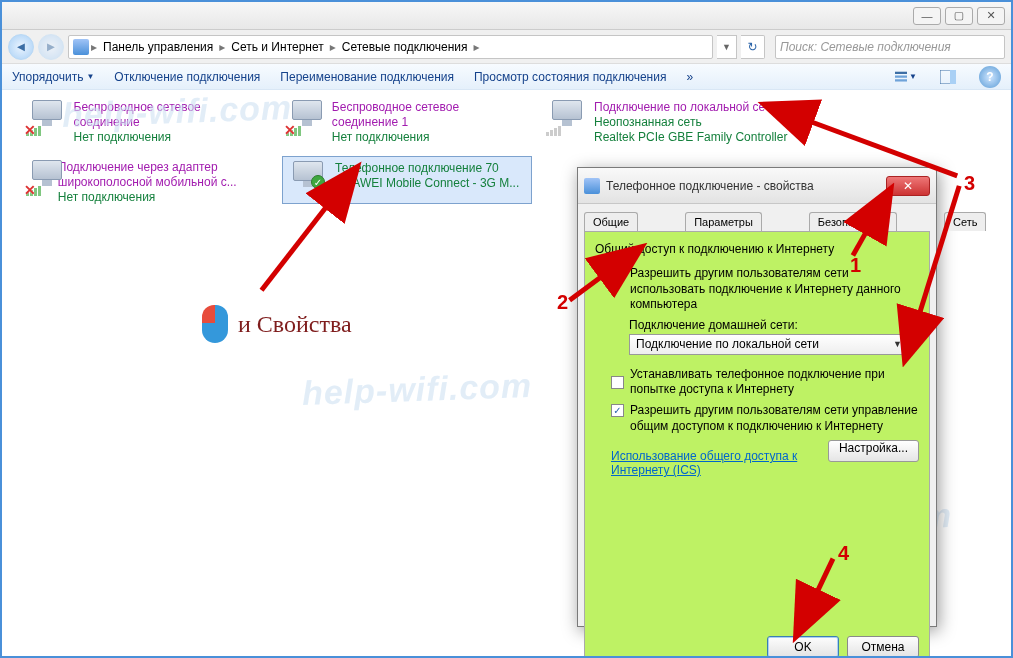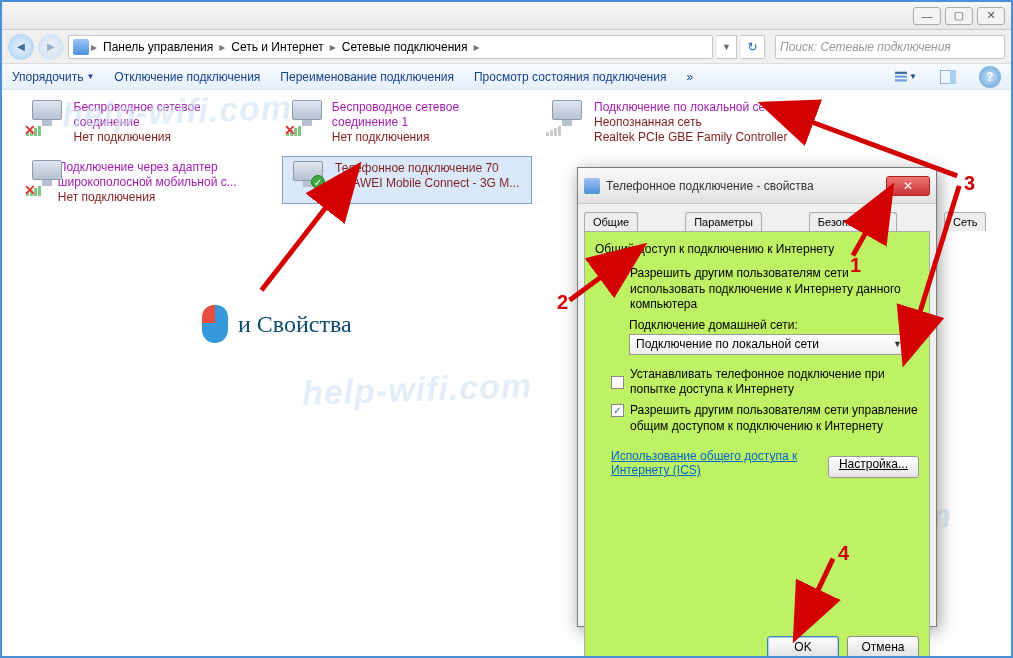--- a/index.html
+++ b/index.html
@@ -28,47 +28,47 @@
   .monitor { width:30px; height:20px; background:linear-gradient(#dfe6ee,#b6c2d2); border:1px solid #8a9bb2; border-radius:2px; position:absolute; top:0; left:6px;}
   .stand { width:10px; height:6px; background:#b6c2d2; position:absolute; top:20px; left:16px;}
   .bars { position:absolute; left:0; top:26px; display:flex; align-items:flex-end; gap:1px;}
   .bars span { width:3px; background:#7fc77f;}
   .bars.off span { background:#ccc;}
   .bars span:nth-child(1){height:4px}.bars span:nth-child(2){height:6px}.bars span:nth-child(3){height:8px}.bars span:nth-child(4){height:10px}
   .redx { position:absolute; left:-2px; top:22px; color:#d33; font-size:14px; font-weight:bold; text-shadow:0 0 1px #fff;}
   .greenchk { position:absolute; left:24px; top:14px; width:14px; height:14px; background:#3fa73f; border-radius:50%; color:#fff; font-size:10px; display:flex; align-items:center; justify-content:center; border:1px solid #2d7d2d;}
   .conn-text { line-height:1.25; }
   .conn-title { color:#a21caf; }
-  .conn-sub { color:#7f1d1d; }
+  .conn-sub { color:#15803d; }
   
   .dialog { position:absolute; left:575px; top:165px; width:360px; height:460px; background:#f0f0f0; border:1px solid #7a7a7a; box-shadow:2px 4px 16px rgba(0,0,0,0.4);}
   .dlg-title { height:36px; background:linear-gradient(#f9f9f9,#e3e3e3); display:flex; align-items:center; padding:0 6px; gap:6px; border-bottom:1px solid #c7c7c7;}
   .dlg-title .ico { width:16px; height:16px; background:linear-gradient(#a1c4f7,#4a90d9); border-radius:2px;}
   .dlg-title .txt { flex:1; color:#333; font-size:12px;}
   .dlg-close { width:44px; height:20px; background:linear-gradient(#e77,#c33); border:1px solid #a22; border-radius:3px; color:#fff; display:flex; align-items:center; justify-content:center;}
   .tabs { display:flex; margin:8px 6px 0 6px;gap:48px; }
   .tab { padding:3px 8px; border:1px solid #aaa; background:#eee; border-bottom:none; margin-right:-1px; font-size:11px; border-radius:3px 3px 0 0;}
   .tab.active { background:#fff; position:relative; top:1px;}
   .tabbody { margin:0 6px 6px 6px; border:1px solid #aaa; background:#bef264; height:436px; padding:10px 10px; position:relative;}
   .grp-label { color:#000; margin-bottom:10px; display:block;}
   .row { display:flex; align-items:flex-start; gap:6px; margin:5px 0 5px 16px;}
   .chk { width:13px; height:13px; border:1px solid #888; background:#fff; display:flex; align-items:center; justify-content:center; color:#2a63a8; font-size:10px; flex:none; margin-top:1px;}
   .rowtext { line-height:1.3; }
   .sublabel { margin:4px 0 2px 34px; }
   .combo { margin:0 10px 0 34px; height:21px; border:1px solid #999; background:linear-gradient(#fff,#eee); display:flex; align-items:center; padding:0 6px; justify-content:space-between;}
   .combo .arrow { font-size:9px; color:#333;}
   .link { color:#0066cc; text-decoration:underline; display:inline-block; margin:10px 0 0 16px; max-width:200px;}
-  .settingsbtn { position:absolute; right:10px; top:224px; height:22px; padding:0 10px; border:1px solid #999; background:linear-gradient(#fff,#e5e5e5); border-radius:3px;text-decoration:underline;}
+  .settingsbtn { position:absolute; right:10px; top:208px; height:22px; padding:0 10px; border:1px solid #999; background:linear-gradient(#fff,#e5e5e5); border-radius:3px;}
   .dlg-buttons { position:absolute; right:10px; bottom:8px; display:flex; gap:8px;}
   .btn { height:22px; min-width:72px; border:1px solid #8a8a8a; background:linear-gradient(#fdfdfd,#e3e3e3); border-radius:3px; display:flex; align-items:center; justify-content:center;}
   .btn.primary { border:1px solid #3c7fb1; box-shadow:inset 0 0 0 1px #a9d0f5;}
   
   .anno { position:absolute; pointer-events:none; }
   .num { color:#d30000; font-size:20px; font-weight:bold;}
-  .anno-text { color:#0c4a6e; font-size:24px; font-family:"Times New Roman",serif; }
+  .anno-text { color:#7f1d1d; font-size:24px; font-family:"Times New Roman",serif; }
   svg.arrows { position:absolute; inset:0; width:100%; height:100%; pointer-events:none;}
   
   .mouse-icon { width:26px; height:38px; position:relative;}
   .mouse-icon .l, .mouse-icon .r { position:absolute; top:0; width:13px; height:18px;}
   .mouse-icon .l { left:0; background:#e74c3c; border-radius:12px 0 0 0;}
   .mouse-icon .r { right:0; background:#3498db; border-radius:0 12px 0 0;}
   .mouse-icon .b { position:absolute; top:18px; width:26px; height:20px; background:#3498db; border-radius:0 0 13px 13px;}
   
   .wm { position:absolute; color:#cfe2f3; font-size:34px; font-weight:bold; transform:rotate(-2deg); letter-spacing:1px; opacity:.6; font-style:italic;}
 </style>

